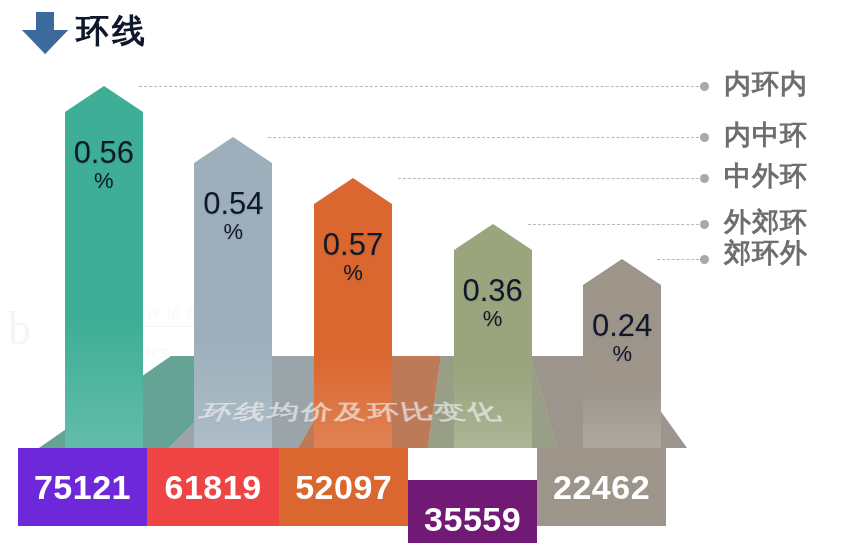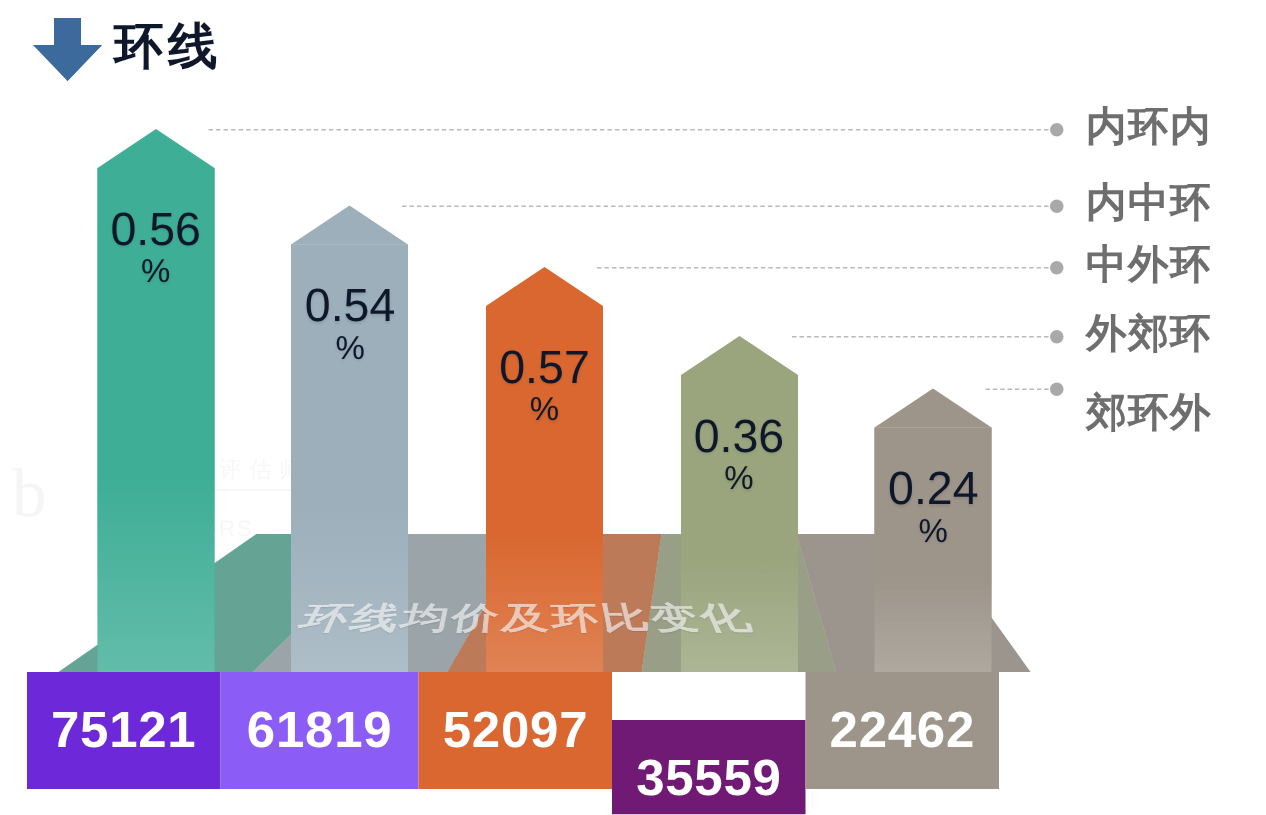--- a/index.html
+++ b/index.html
@@ -214,51 +214,51 @@
       <div class="legend-dot" style="left: 679px; top: 133px;"></div>
       <div class="legend-label" style="left: 703px; top: 120px;">内中环</div>
       <div class="leader" style="left: 377px; top: 178px; width: 306px;"></div>
       <div class="legend-dot" style="left: 679px; top: 174px;"></div>
       <div class="legend-label" style="left: 703px; top: 161px;">中外环</div>
       <div class="leader" style="left: 506.6px; top: 224px; width: 176.4px;"></div>
       <div class="legend-dot" style="left: 679px; top: 220px;"></div>
       <div class="legend-label" style="left: 703px; top: 207px;">外郊环</div>
       <div class="leader" style="left: 636.2px; top: 259px; width: 46.8px;"></div>
       <div class="legend-dot" style="left: 679px; top: 255px;"></div>
-      <div class="legend-label" style="left: 703px; top: 260px;">郊环外</div>
+      <div class="legend-label" style="left: 703px; top: 238px;">郊环外</div>
       <div class="bar" style="left: 43.8px; width: 78px; height: 362px; bottom: 95px;">
         <div class="bar-roof" style="top: 0px; border-left: 39px solid transparent; border-right: 39px solid transparent; border-bottom: 26px solid rgb(63, 174, 150);"></div>
         <div class="bar-body" style="top: 26px; background: linear-gradient(rgb(63, 174, 150) 0%, rgb(63, 174, 150) 62%, rgba(255, 255, 255, 0.18) 100%), rgb(63, 174, 150);"></div>
         <div class="bar-pct" style="top: 50px;"><span>0.56</span><span class="sym">%</span></div>
       </div>
       <div class="bar" style="left: 173.4px; width: 78px; height: 311px; bottom: 95px;">
         <div class="bar-roof" style="top: 0px; border-left: 39px solid transparent; border-right: 39px solid transparent; border-bottom: 26px solid rgb(156, 175, 187);"></div>
         <div class="bar-body" style="top: 26px; background: linear-gradient(rgb(156, 175, 187) 0%, rgb(156, 175, 187) 62%, rgba(255, 255, 255, 0.18) 100%), rgb(156, 175, 187);"></div>
         <div class="bar-pct" style="top: 50px;"><span>0.54</span><span class="sym">%</span></div>
       </div>
-      <div class="bar" style="left: 303px; width: 78px; height: 270px; bottom: 95px;">
+      <div class="bar" style="left: 293px; width: 78px; height: 270px; bottom: 95px;">
         <div class="bar-roof" style="top: 0px; border-left: 39px solid transparent; border-right: 39px solid transparent; border-bottom: 26px solid rgb(217, 103, 47);"></div>
         <div class="bar-body" style="top: 26px; background: linear-gradient(rgb(217, 103, 47) 0%, rgb(217, 103, 47) 62%, rgba(255, 255, 255, 0.18) 100%), rgb(217, 103, 47);"></div>
         <div class="bar-pct" style="top: 50px;"><span>0.57</span><span class="sym">%</span></div>
       </div>
       <div class="bar" style="left: 432.6px; width: 78px; height: 224px; bottom: 95px;">
         <div class="bar-roof" style="top: 0px; border-left: 39px solid transparent; border-right: 39px solid transparent; border-bottom: 26px solid rgb(154, 165, 126);"></div>
         <div class="bar-body" style="top: 26px; background: linear-gradient(rgb(154, 165, 126) 0%, rgb(154, 165, 126) 62%, rgba(255, 255, 255, 0.18) 100%), rgb(154, 165, 126);"></div>
         <div class="bar-pct" style="top: 50px;"><span>0.36</span><span class="sym">%</span></div>
       </div>
       <div class="bar" style="left: 562.2px; width: 78px; height: 189px; bottom: 95px;">
         <div class="bar-roof" style="top: 0px; border-left: 39px solid transparent; border-right: 39px solid transparent; border-bottom: 26px solid rgb(157, 149, 138);"></div>
         <div class="bar-body" style="top: 26px; background: linear-gradient(rgb(157, 149, 138) 0%, rgb(157, 149, 138) 62%, rgba(255, 255, 255, 0.18) 100%), rgb(157, 149, 138);"></div>
         <div class="bar-pct" style="top: 50px;"><span>0.24</span><span class="sym">%</span></div>
       </div>
     </div>
 
   <div id="floor-caption" style="z-index: 5;">环线均价及环比变化</div>
 
   <div id="value-band" style="width: 648px;">
       <div class="value-cell" style="width: 129.6px; background: #6d28d9;">75121</div>
-      <div class="value-cell" style="width: 133px; background: #8b5cf6;">61819</div>
+      <div class="value-cell" style="width: 133px; background: #ef4444;">61819</div>
       <div class="value-cell" style="width: 129.6px; background: rgb(217, 103, 47);">52097</div>
       <div class="value-cell" style="width: 129.6px; background: #701a75; margin-top: 32px;">35559</div>
       <div class="value-cell" style="width: 129.6px; background: rgb(157, 149, 138);">22462</div>
     </div>
 
 </div>
 
 </body></html>

